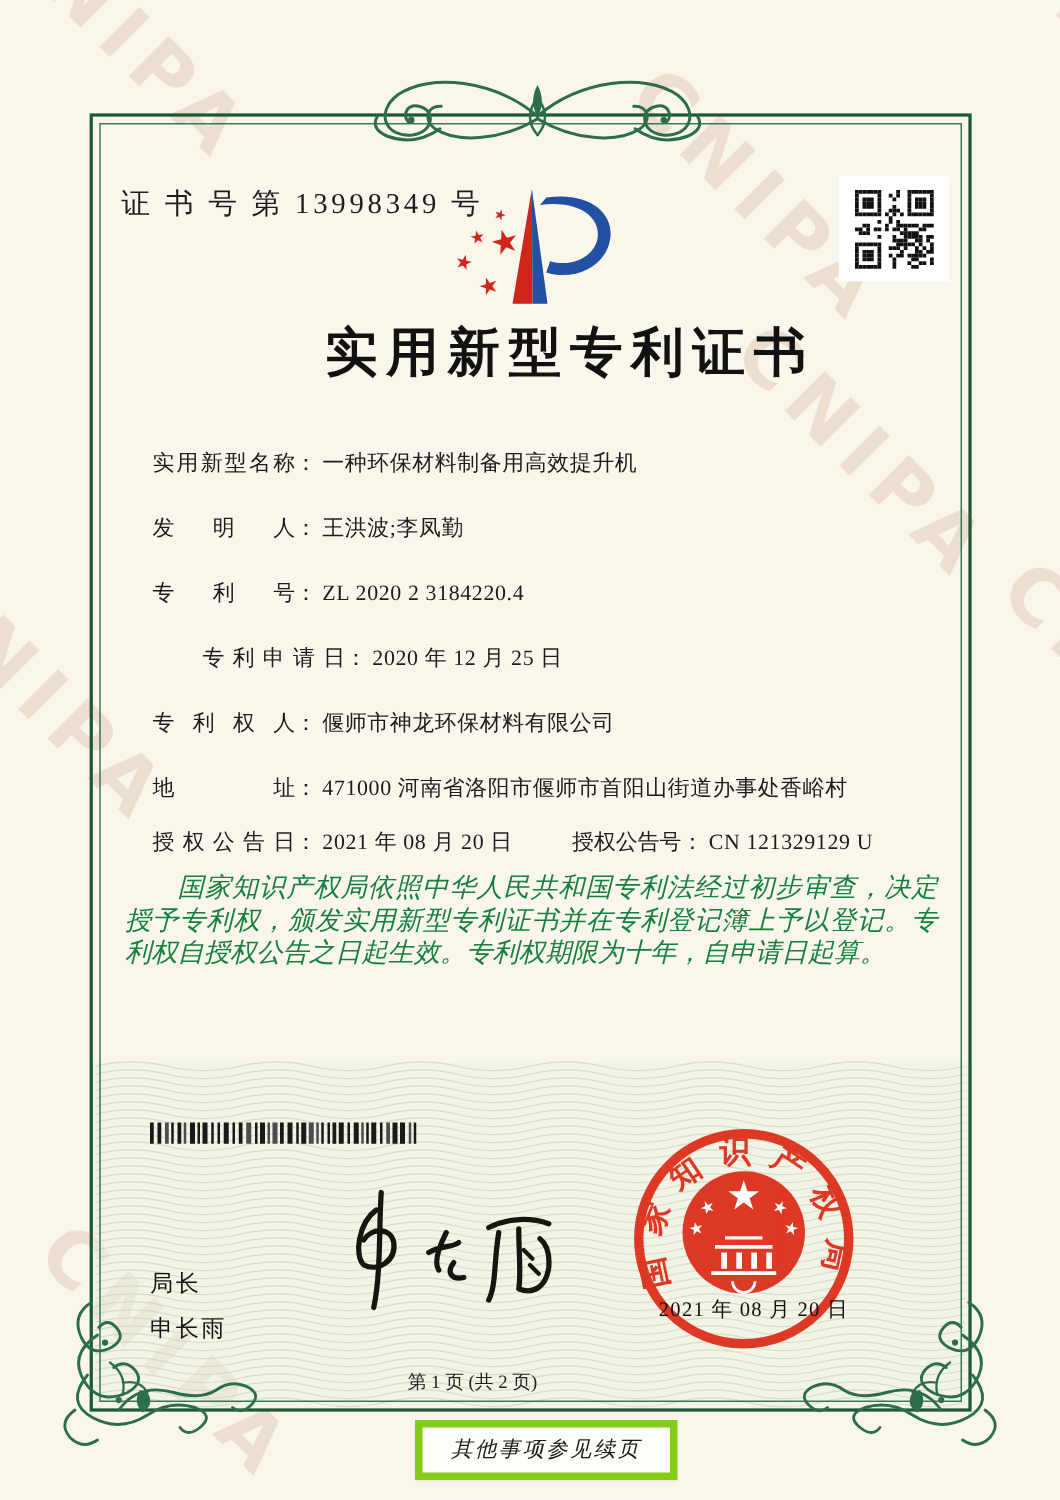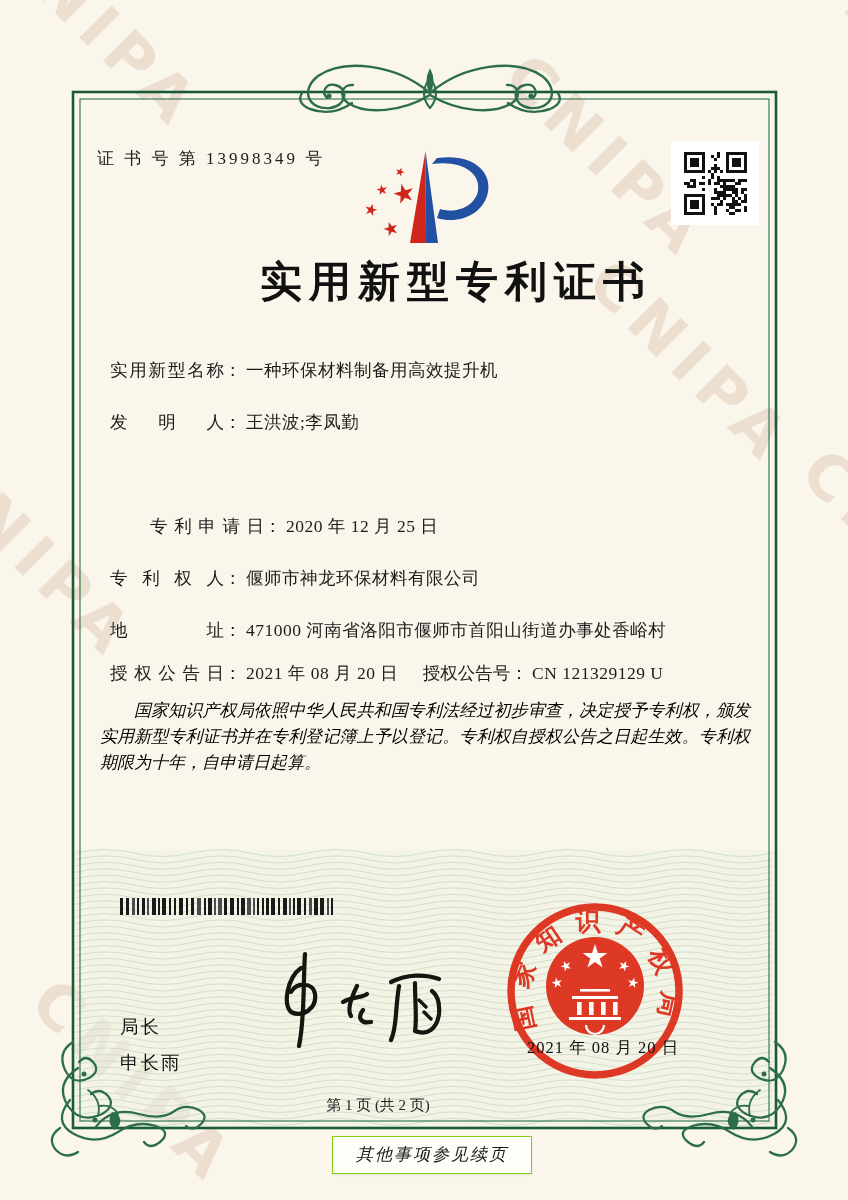--- a/index.html
+++ b/index.html
@@ -3,35 +3,35 @@
 <meta charset="utf-8">
 <style>
   html,body{margin:0;padding:0;}
   body{width:848px;height:1200px;background:#efe9dd;font-family:"Liberation Serif","DejaVu Serif",serif;}
   .page{position:relative;width:848px;height:1200px;background:#fbf6ec;overflow:hidden;}
   .wm{position:absolute;font-family:"DejaVu Sans","Liberation Sans",sans-serif;font-weight:bold;
       font-size:62px;letter-spacing:10px;color:rgba(214,186,162,0.38);transform:rotate(45deg);
       white-space:nowrap;user-select:none;}
   .deco{position:absolute;left:0;top:0;}
   .abs{position:absolute;}
-  .certno{left:97px;top:147px;font-size:17px;letter-spacing:3px;color:#1d1d1d;}
+  .certno{left:97px;top:147px;font-size:23px;letter-spacing:3px;color:#1d1d1d;}
   .title{left:0;top:254px;width:848px;text-align:center;font-size:42px;font-weight:bold;
          letter-spacing:7px;color:#111;padding-left:32px;}
-  .frow{left:110px;font-size:17.5px;color:#1c1c1c;white-space:nowrap;}
+  .frow{left:122px;font-size:17.5px;color:#1c1c1c;white-space:nowrap;}
   .flabel{display:inline-block;width:114px;text-align:justify;text-align-last:justify;vertical-align:top;}
   .fcolon{display:inline-block;}
   .fvalue{letter-spacing:0.5px;}
-  .flabel2{margin-left:20px;}
-  .paras{left:100px;top:698px;width:650px;font-size:17px;line-height:25.8px;color:#000000;
+  .flabel2{margin-left:43px;}
+  .paras{left:100px;top:698px;width:650px;font-size:21px;line-height:25.8px;color:#15803d;
          text-align:justify;font-style:italic;}
   .paras p{margin:0;text-indent:2em;}
   .officer{left:120px;font-size:18.5px;color:#141414;letter-spacing:2px;margin-top:44px;}
   .sealdate{left:527px;top:1037px;font-size:16.5px;letter-spacing:1px;color:#101010;z-index:5;}
   .pageno{left:0;top:1096px;width:756px;text-align:center;font-size:15px;color:#222;}
-  .contbox{left:332px;top:1136px;width:198px;height:36px;background:#fffdf8;border:1px solid #84cc16;
+  .contbox{left:332px;top:1136px;width:198px;height:36px;background:#fffdf8;border:6px solid #84cc16;
            box-shadow:0 1px 2px rgba(0,0,0,.08);text-align:center;line-height:36px;font-size:17px;
            font-style:italic;color:#1a1a1a;letter-spacing:2px;}
 </style>
 </head>
 <body>
 
 <div class="page">
 
   <span class="wm" style="left:-30px;top:-10px;">CNIPA</span>
   <span class="wm" style="left:478px;top:120px;">CNIPA</span>
@@ -424,20 +424,24 @@
   <div class="abs title">实用新型专利证书</div>
 
   <div class="abs frow" style="top:358px;">
     <span class="flabel">实用新型名称</span><span class="fcolon">：</span>
     <span class="fvalue">一种环保材料制备用高效提升机</span>
   </div>
   <div class="abs frow" style="top:410px;">
     <span class="flabel">发明人</span><span class="fcolon">：</span>
     <span class="fvalue">王洪波;李凤勤</span>
   </div>
+  <div class="abs frow" style="top:462px;">
+    <span class="flabel">专利号</span><span class="fcolon">：</span>
+    <span class="fvalue">ZL 2020 2 3184220.4</span>
+  </div>
   <div class="abs frow" style="top:514px;margin-left:40px;">
     <span class="flabel">专利申请日</span><span class="fcolon">：</span>
     <span class="fvalue">2020 年 12 月 25 日</span>
   </div>
   <div class="abs frow" style="top:566px;">
     <span class="flabel">专利权人</span><span class="fcolon">：</span>
     <span class="fvalue">偃师市神龙环保材料有限公司</span>
   </div>
   <div class="abs frow" style="top:618px;">
     <span class="flabel">地址</span><span class="fcolon">：</span>

